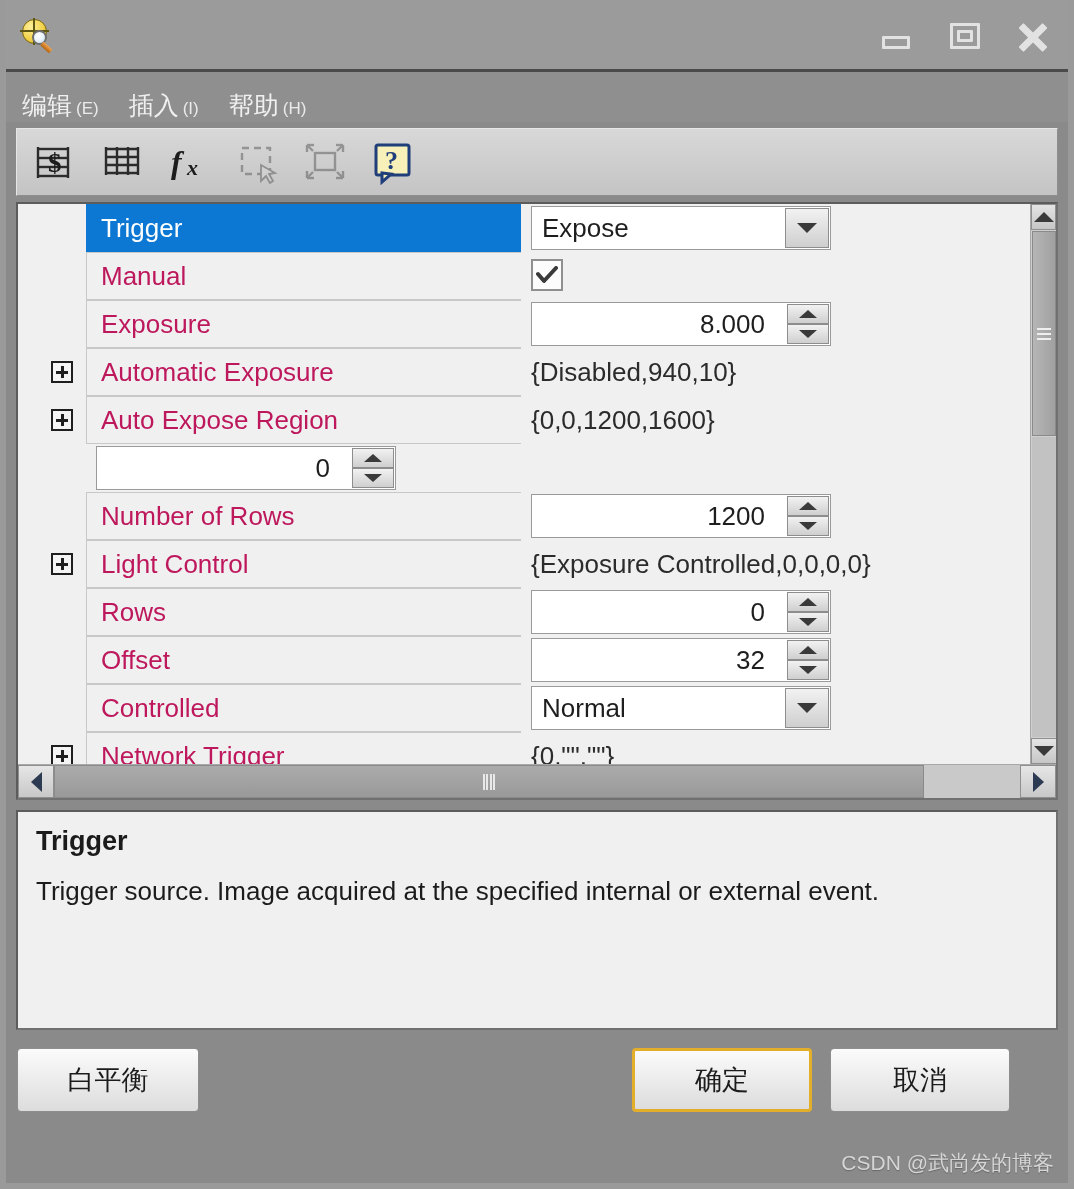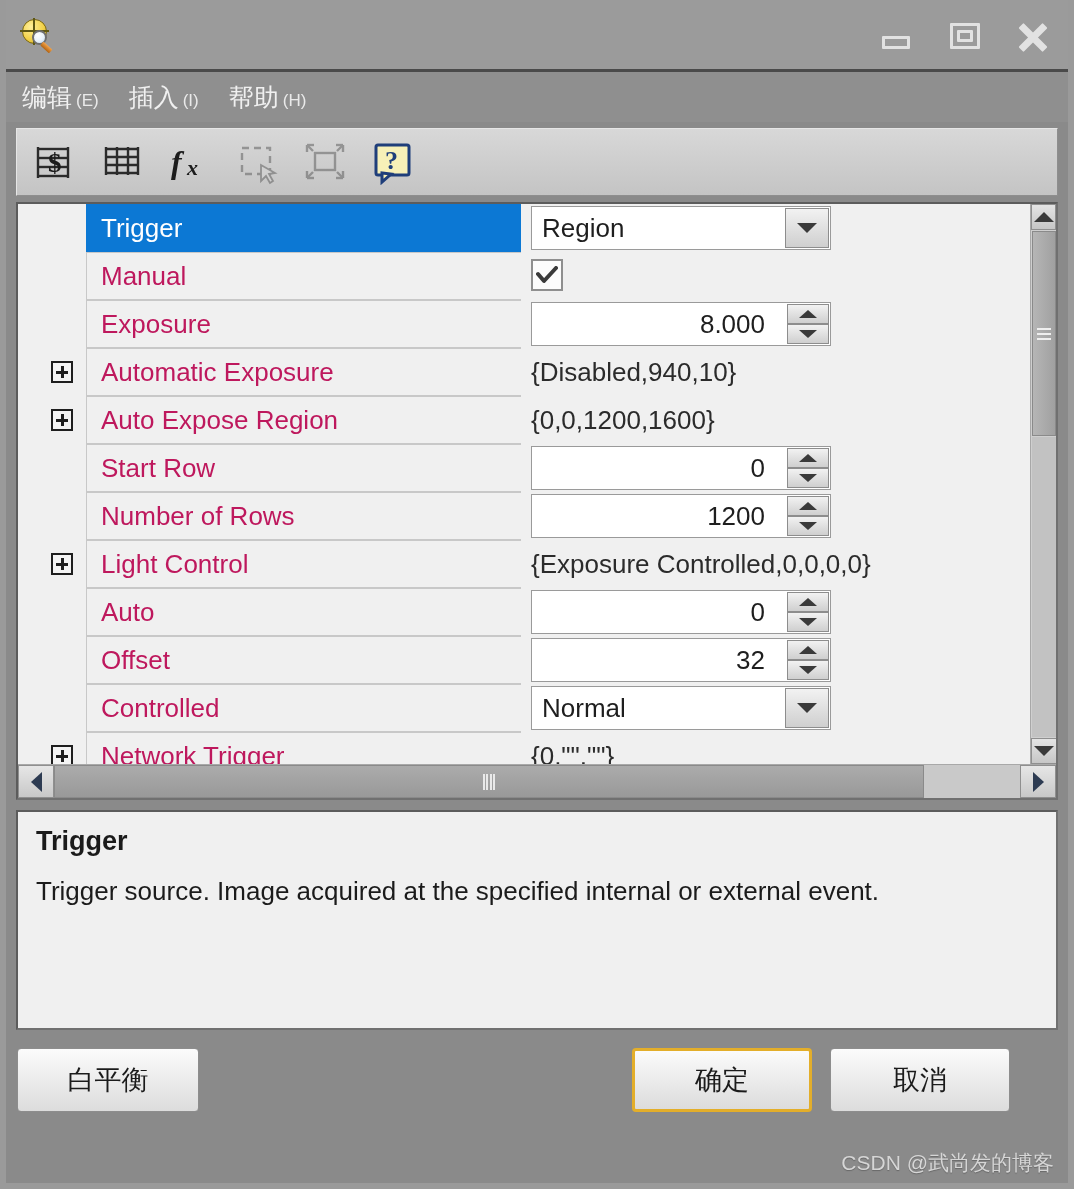--- a/index.html
+++ b/index.html
@@ -84,21 +84,21 @@
     position: absolute; left: 0px; top: 15px; width: 34px; height: 7px;
     background: #e2e2e2; border-radius: 1px;
   }
   .winbtn .x1 { transform: rotate(45deg); }
   .winbtn .x2 { transform: rotate(-45deg); }
 
   
   #menubar {
     height: 50px;
     background: #8f8f8f;
-    display: flex; align-items: center;
+    display: flex; align-items: flex-end;
     padding-left: 16px;
     gap: 30px;
   }
   .menu-item {
     font-size: 25px; color: #f0f0f0; white-space: nowrap;
     display: flex; align-items: baseline; gap: 4px;
     cursor: default;
   }
   .menu-item .mn { font-size: 25px; }
   .menu-item .mk { font-size: 17px; color: #eaeaea; }
@@ -454,21 +454,21 @@
   </div>
 
   <div id="gridpanel">
     <div id="grid-viewport">
 
       <div class="grow selected">
         <div class="gutter"></div>
         <div class="namecell">Trigger</div>
         <div class="valcell">
           <div class="combo">
-            <span class="ctext">Region</span>
+            <span class="ctext">Expose</span>
             <span class="cbtn">
                 <i class="caret-d"></i>
               </span>
           </div>
         </div>
       </div>
 
       <div class="grow">
         <div class="gutter"></div>
         <div class="namecell">Manual</div>
@@ -514,21 +514,20 @@
           <span class="expander"></span>
         </div>
         <div class="namecell">Auto Expose Region</div>
         <div class="valcell">
           <span class="valtext">{0,0,1200,1600}</span>
         </div>
       </div>
 
       <div class="grow">
         <div class="gutter"></div>
-        <div class="namecell">Start Row</div>
         <div class="valcell">
           <div class="spin">
             <span class="stext">0</span>
             <span class="sbtns">
               <span class="sbtn">
                   <i class="caret-sm-u"></i>
                 </span>
               <span class="sbtn">
                   <i class="caret-sm-d"></i>
                 </span>
@@ -560,21 +559,21 @@
           <span class="expander"></span>
         </div>
         <div class="namecell">Light Control</div>
         <div class="valcell">
           <span class="valtext">{Exposure Controlled,0,0,0,0}</span>
         </div>
       </div>
 
       <div class="grow">
         <div class="gutter"></div>
-        <div class="namecell">Auto</div>
+        <div class="namecell">Rows</div>
         <div class="valcell">
           <div class="spin">
             <span class="stext">0</span>
             <span class="sbtns">
               <span class="sbtn">
                   <i class="caret-sm-u"></i>
                 </span>
               <span class="sbtn">
                   <i class="caret-sm-d"></i>
                 </span>

